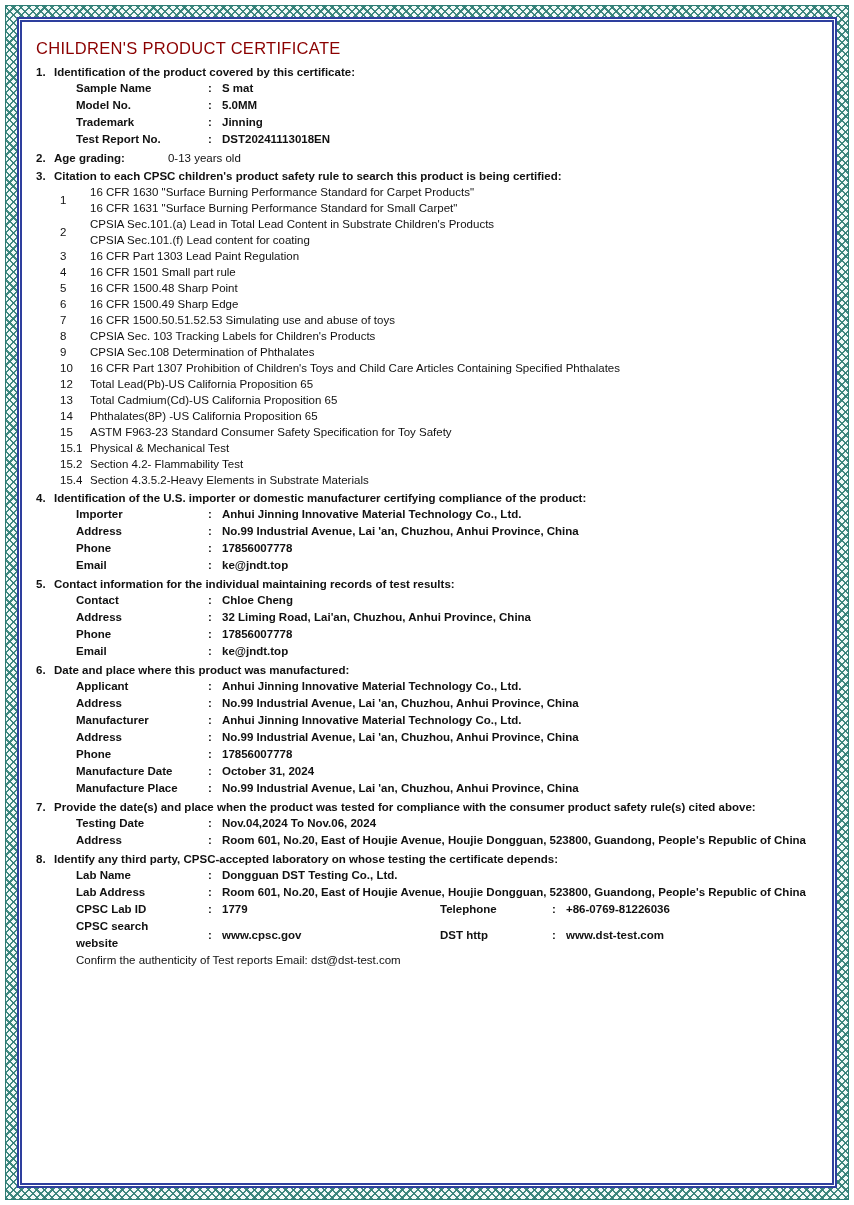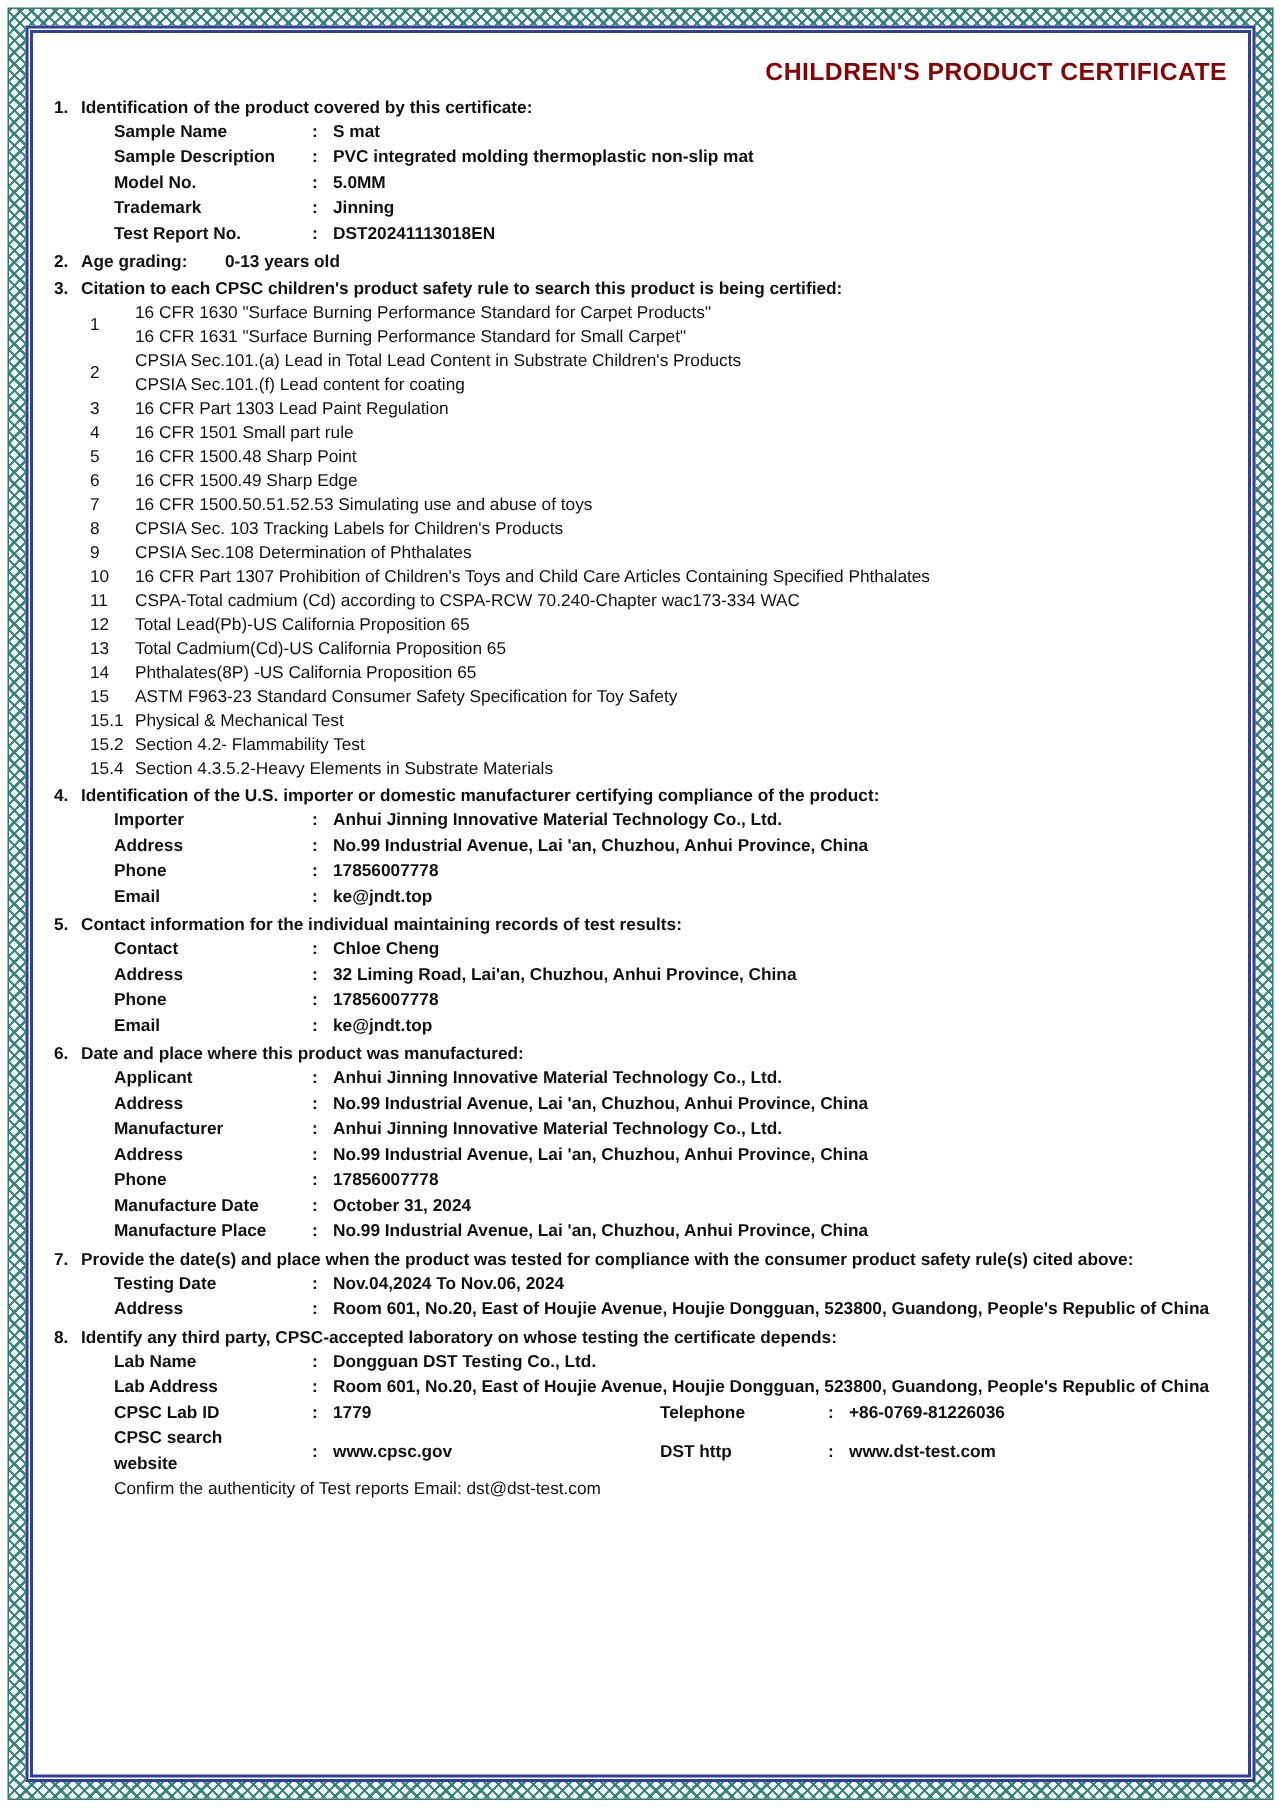--- a/index.html
+++ b/index.html
@@ -28,33 +28,33 @@
     width: 100%; height: 100%;
     background: #ffffff;
     border: 5px double #2e3f9e;
     padding: 12px 14px 14px 14px;
     font-size: 11.5px;
     line-height: 16px;
     overflow: hidden;
   }
 
   .title {
-    text-align: right;
+    text-align: left;
     color: #8B0000;
-    font-weight: bold;
+    font-weight: normal;
     font-size: 16.5px;
     letter-spacing: 0.3px;
     margin: 6px 0 8px 0;
   }
 
   .sec { margin-top: 1px; }
   .sec-head { display: flex; font-weight: bold; line-height: 16px; margin-top: 2px; }
   .sec-num { flex: 0 0 18px; }
   .sec-title { flex: 1; }
-  .inline-value { font-weight: bold; margin-left: 4px; padding-left: 21px; }
+  .inline-value { font-weight: normal; margin-left: 22px; padding-left: 21px; }
 
   .kv-list { margin-left: 40px; font-weight: bold; }
   .kv {
     display: grid;
     grid-template-columns: 132px 14px 1fr;
     align-items: center;
     line-height: 17px;
   }
   .col::before { content: ":"; }
   .lab.narrow { max-width: 80px; }
@@ -91,25 +91,20 @@
           <span class="sec-num">1.</span>
           <span class="sec-title">Identification of the product covered by this certificate:</span>
         </div>
         <div class="kv-list">
           <div class="kv">
             <span class="lab">Sample Name</span>
               <span class="col"></span>
               <span class="val">S mat</span>
           </div>
           <div class="kv">
-            <span class="lab">Sample Description</span>
-              <span class="col"></span>
-              <span class="val">PVC integrated molding thermoplastic non-slip mat</span>
-          </div>
-          <div class="kv">
             <span class="lab">Model No.</span>
               <span class="col"></span>
               <span class="val">5.0MM</span>
           </div>
           <div class="kv">
             <span class="lab">Trademark</span>
               <span class="col"></span>
               <span class="val">Jinning</span>
           </div>
           <div class="kv">
@@ -186,26 +181,20 @@
           <div class="item">
             <span class="item-no">9</span>
             <span class="item-text">
                 <span class="line">CPSIA Sec.108 Determination of Phthalates</span>
               </span>
           </div>
           <div class="item">
             <span class="item-no">10</span>
             <span class="item-text">
                 <span class="line">16 CFR Part 1307 Prohibition of Children's Toys and Child Care Articles Containing Specified Phthalates</span>
-              </span>
-          </div>
-          <div class="item">
-            <span class="item-no">11</span>
-            <span class="item-text">
-                <span class="line">CSPA-Total cadmium (Cd) according to CSPA-RCW 70.240-Chapter wac173-334 WAC</span>
               </span>
           </div>
           <div class="item">
             <span class="item-no">12</span>
             <span class="item-text">
                 <span class="line">Total Lead(Pb)-US California Proposition 65</span>
               </span>
           </div>
           <div class="item">
             <span class="item-no">13</span>

